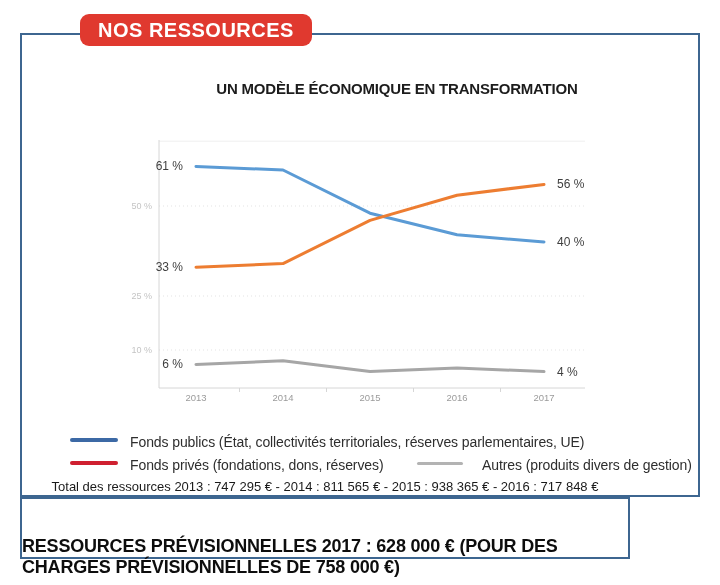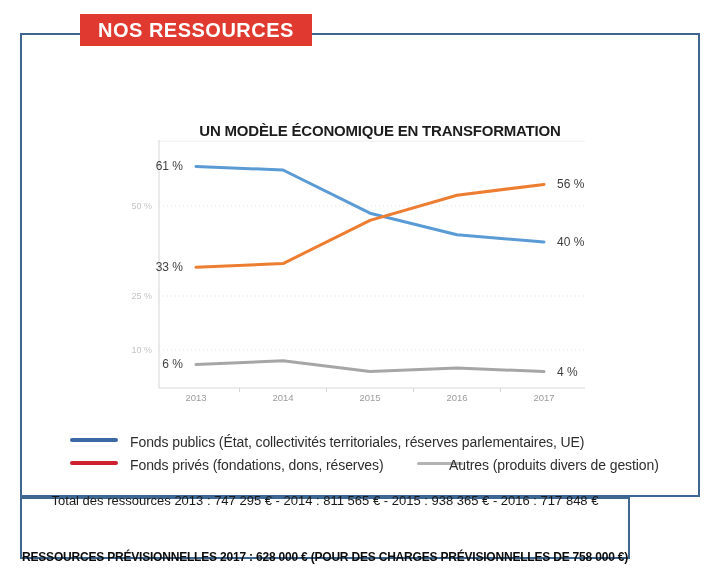--- a/index.html
+++ b/index.html
@@ -4,29 +4,29 @@
 <style>
   html,body{margin:0;padding:0;background:#fff;}
   *{box-sizing:border-box;}
   #page{position:relative;width:720px;height:585px;background:#fff;
         font-family:"Liberation Sans",sans-serif;overflow:hidden;}
   .box{position:absolute;border:2px solid var(--border,#3d6690);background:#fff;}
   #main-box{left:20px;top:33px;width:680px;height:464px;}
   #footer-box{left:20px;top:497px;width:610px;height:62px;
       display:flex;flex-direction:column;align-items:center;justify-content:center;gap:7px;}
   #header-badge{position:absolute;left:80px;top:14px;height:32px;padding:0 18px;
-      display:flex;align-items:center;z-index:3;}
+      display:flex;align-items:center;z-index:3;border-radius:9px;}
   #header-badge span{color:#fff;font-size:20px;font-weight:700;letter-spacing:.5px;}
-  #chart-title{position:absolute;left:60px;top:80px;width:640px;text-align:center;
-      font-size:15px;font-weight:700;letter-spacing:-.2px;color:#1c1c1c;z-index:2;margin-top:42px;}
+  #chart-title{position:absolute;left:77px;top:80px;width:640px;text-align:center;
+      font-size:15px;font-weight:700;letter-spacing:-.2px;color:#1c1c1c;z-index:2;}
   #chart-svg{position:absolute;left:0;top:0;z-index:1;}
   .legend-swatch{position:absolute;border-radius:2px;}
   .legend-label{position:absolute;font-size:14px;letter-spacing:-.1px;color:#2e2e2e;white-space:nowrap;}
   #footer-line1{font-size:13px;color:#1a1a1a;}
-  #footer-line2{font-size:12px;font-weight:700;letter-spacing:-.2px;color:#0d0d0d;margin-top:35px;}
+  #footer-line2{font-size:18px;font-weight:700;letter-spacing:-.2px;color:#0d0d0d;margin-top:35px;}
 </style>
 </head>
 <body>
 
 <div id="page">
 
   <div id="main-box" class="box"></div>
 
   <div id="header-badge" style="background: rgb(224, 57, 47);">
     <span>NOS RESSOURCES</span>
@@ -75,20 +75,20 @@
         <text x="557" y="375.6" text-anchor="start" font-size="12" fill="#3f3f3f" font-family="Liberation Sans, sans-serif">4 %</text>
       </g>
   </svg>
 
   <span class="legend-swatch" style="left: 70px; top: 438px; width: 48px; height: 4px; background: rgb(60, 105, 165);"></span>
   <span class="legend-label" style="left:130px;top:434px;">Fonds publics (État, collectivités territoriales, réserves parlementaires, UE)</span>
 
   <span class="legend-swatch" style="left: 70px; top: 461px; width: 48px; height: 4px; background: rgb(207, 32, 48);"></span>
   <span class="legend-label" style="left:130px;top:457px;">Fonds privés (fondations, dons, réserves)</span>
   <span class="legend-swatch" style="left: 417px; top: 462px; width: 46px; height: 3px; background: rgb(179, 179, 179);"></span>
-  <span class="legend-label" style="left:449px;top:457px;">Autres (produits divers de gestion)</span>
+  <span class="legend-label" style="left:482px;top:457px;">Autres (produits divers de gestion)</span>
 
   <div id="footer-box" class="box">
     <div id="footer-line1">Total des ressources 2013 : 747 295 € - 2014 : 811 565 € - 2015 : 938 365 € - 2016 : 717 848 €</div>
     <div id="footer-line2">RESSOURCES PRÉVISIONNELLES 2017 : 628 000 € (POUR DES CHARGES PRÉVISIONNELLES DE 758 000 €)</div>
   </div>
 
 </div>
 
 </body></html>

